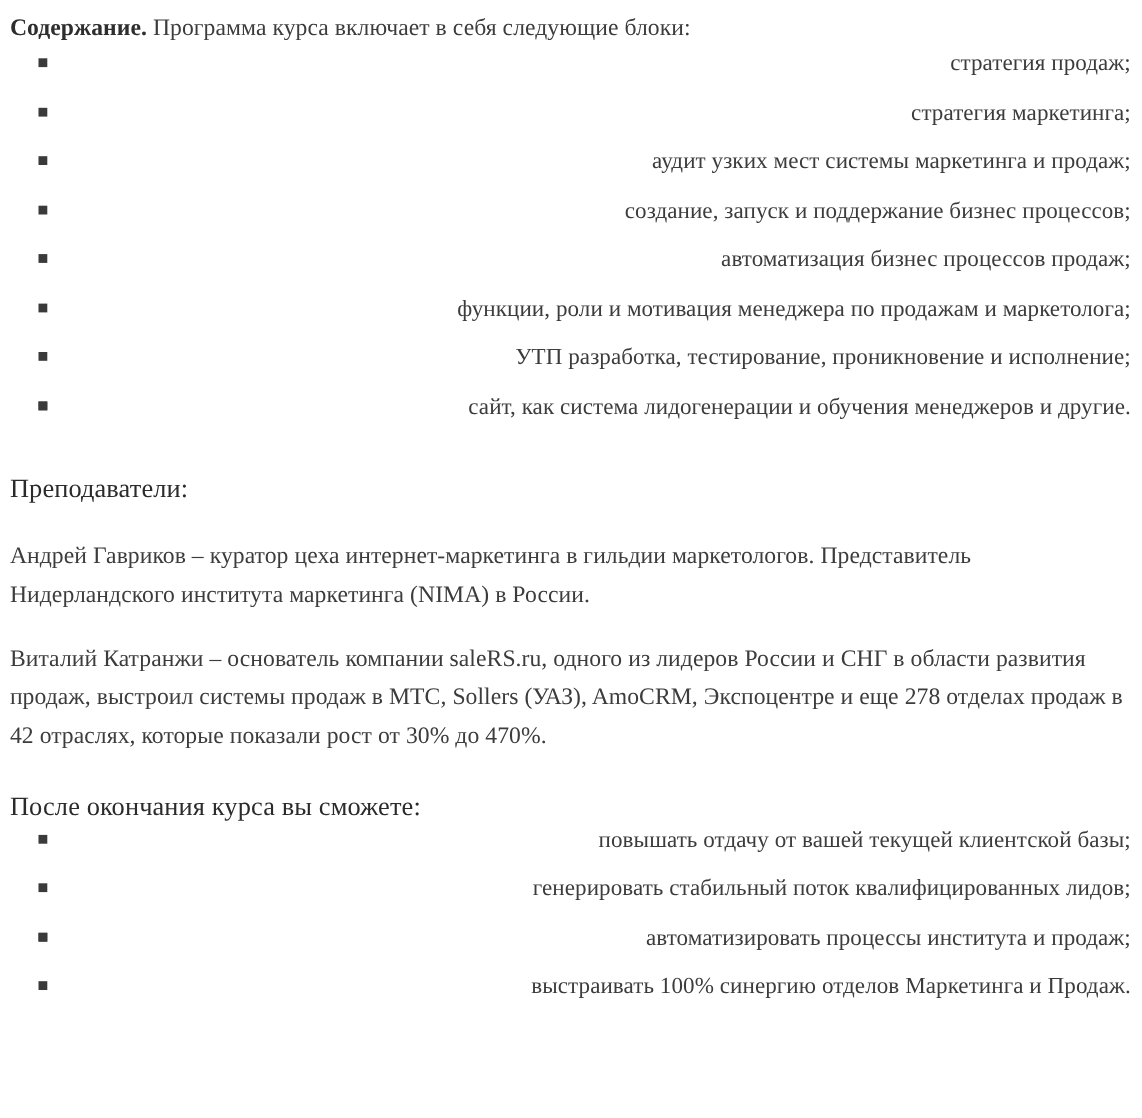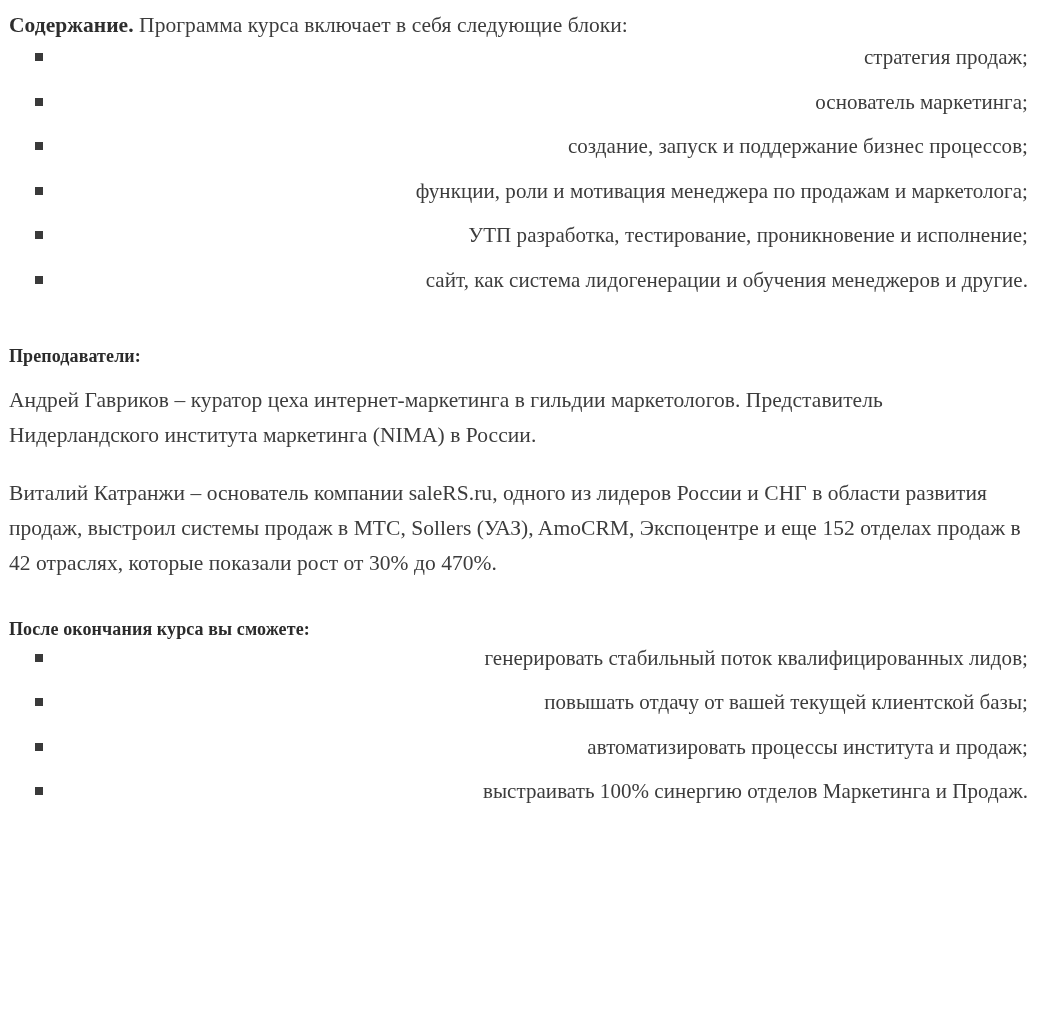--- a/index.html
+++ b/index.html
@@ -36,23 +36,23 @@
   .para strong,
   .lead-term {
     font-weight: bold;
     color: #2e2e2e;
   }
 
   
   .heading {
     margin: 0;
     padding: 0 0 0 9px;
-    font-size: 18px;
+    font-size: 24px;
     line-height: 30px;
-    font-weight: bold;
+    font-weight: normal;
     color: #2b2b2b;
     letter-spacing: 0.1px;
   }
 
   
   ul.blist {
     list-style: none;
     margin: 0;
     padding: 0;
   }
@@ -75,51 +75,53 @@
     width: 8px;
     height: 8px;
     background: #3a3a3a;
     display: block;
   }
 
   
   .intro-block   { margin-top: 8px; }
   .list-one      { margin-top: 27px; }
   .h-teachers    { margin-top: 47px; }
-  .p-teacher-1   { margin-top: 12px; }
+  .p-teacher-1   { margin-top: 28px; }
   .p-teacher-2   { margin-top: 23px; }
   .h-after       { margin-top: 33px; }
   .list-two      { margin-top: 31px; }
 </style>
 </head>
 <body>
 
 <div class="page">
 
   <p class="para intro-block"><span class="lead-term">Содержание.</span><span> Программа курса включает в себя следующие блоки:</span></p>
 
   <ul class="blist list-one">
     <li><span class="sq"></span><span>стратегия продаж;</span></li>
-    <li><span class="sq"></span><span>основатель маркетинга;</span></li>
+    <li><span class="sq"></span><span>стратегия маркетинга;</span></li>
+    <li><span class="sq"></span><span>аудит узких мест системы маркетинга и продаж;</span></li>
     <li><span class="sq"></span><span>создание, запуск и поддержание бизнес процессов;</span></li>
+    <li><span class="sq"></span><span>автоматизация бизнес процессов продаж;</span></li>
     <li><span class="sq"></span><span>функции, роли и мотивация менеджера по продажам и маркетолога;</span></li>
     <li><span class="sq"></span><span>УТП разработка, тестирование, проникновение и исполнение;</span></li>
     <li><span class="sq"></span></li>
     <li><span class="sq"></span><span>сайт, как система лидогенерации и обучения менеджеров и другие.</span></li>
   </ul>
 
   <h2 class="heading h-teachers">Преподаватели:</h2>
 
   <p class="para p-teacher-1">Андрей Гавриков – куратор цеха интернет-маркетинга в гильдии маркетологов. Представитель Нидерландского института маркетинга (NIMA) в России.</p>
 
-  <p class="para p-teacher-2">Виталий Катранжи – основатель компании saleRS.ru, одного из лидеров России и СНГ в области развития продаж, выстроил системы продаж в МТС, Sollers (УАЗ), AmoCRM, Экспоцентре и еще 152 отделах продаж в 42 отраслях, которые показали рост от 30% до 470%.</p>
+  <p class="para p-teacher-2">Виталий Катранжи – основатель компании saleRS.ru, одного из лидеров России и СНГ в области развития продаж, выстроил системы продаж в МТС, Sollers (УАЗ), AmoCRM, Экспоцентре и еще 278 отделах продаж в 42 отраслях, которые показали рост от 30% до 470%.</p>
 
   <h2 class="heading h-after">После окончания курса вы сможете:</h2>
 
   <ul class="blist list-two">
+    <li><span class="sq"></span><span>повышать отдачу от вашей текущей клиентской базы;</span></li>
     <li><span class="sq"></span><span>генерировать стабильный поток квалифицированных лидов;</span></li>
-    <li><span class="sq"></span><span>повышать отдачу от вашей текущей клиентской базы;</span></li>
     <li><span class="sq"></span></li>
     <li><span class="sq"></span><span>автоматизировать процессы института и продаж;</span></li>
     <li><span class="sq"></span><span>выстраивать 100% синергию отделов Маркетинга и Продаж.</span></li>
   </ul>
 
 </div>
 
 </body></html>

